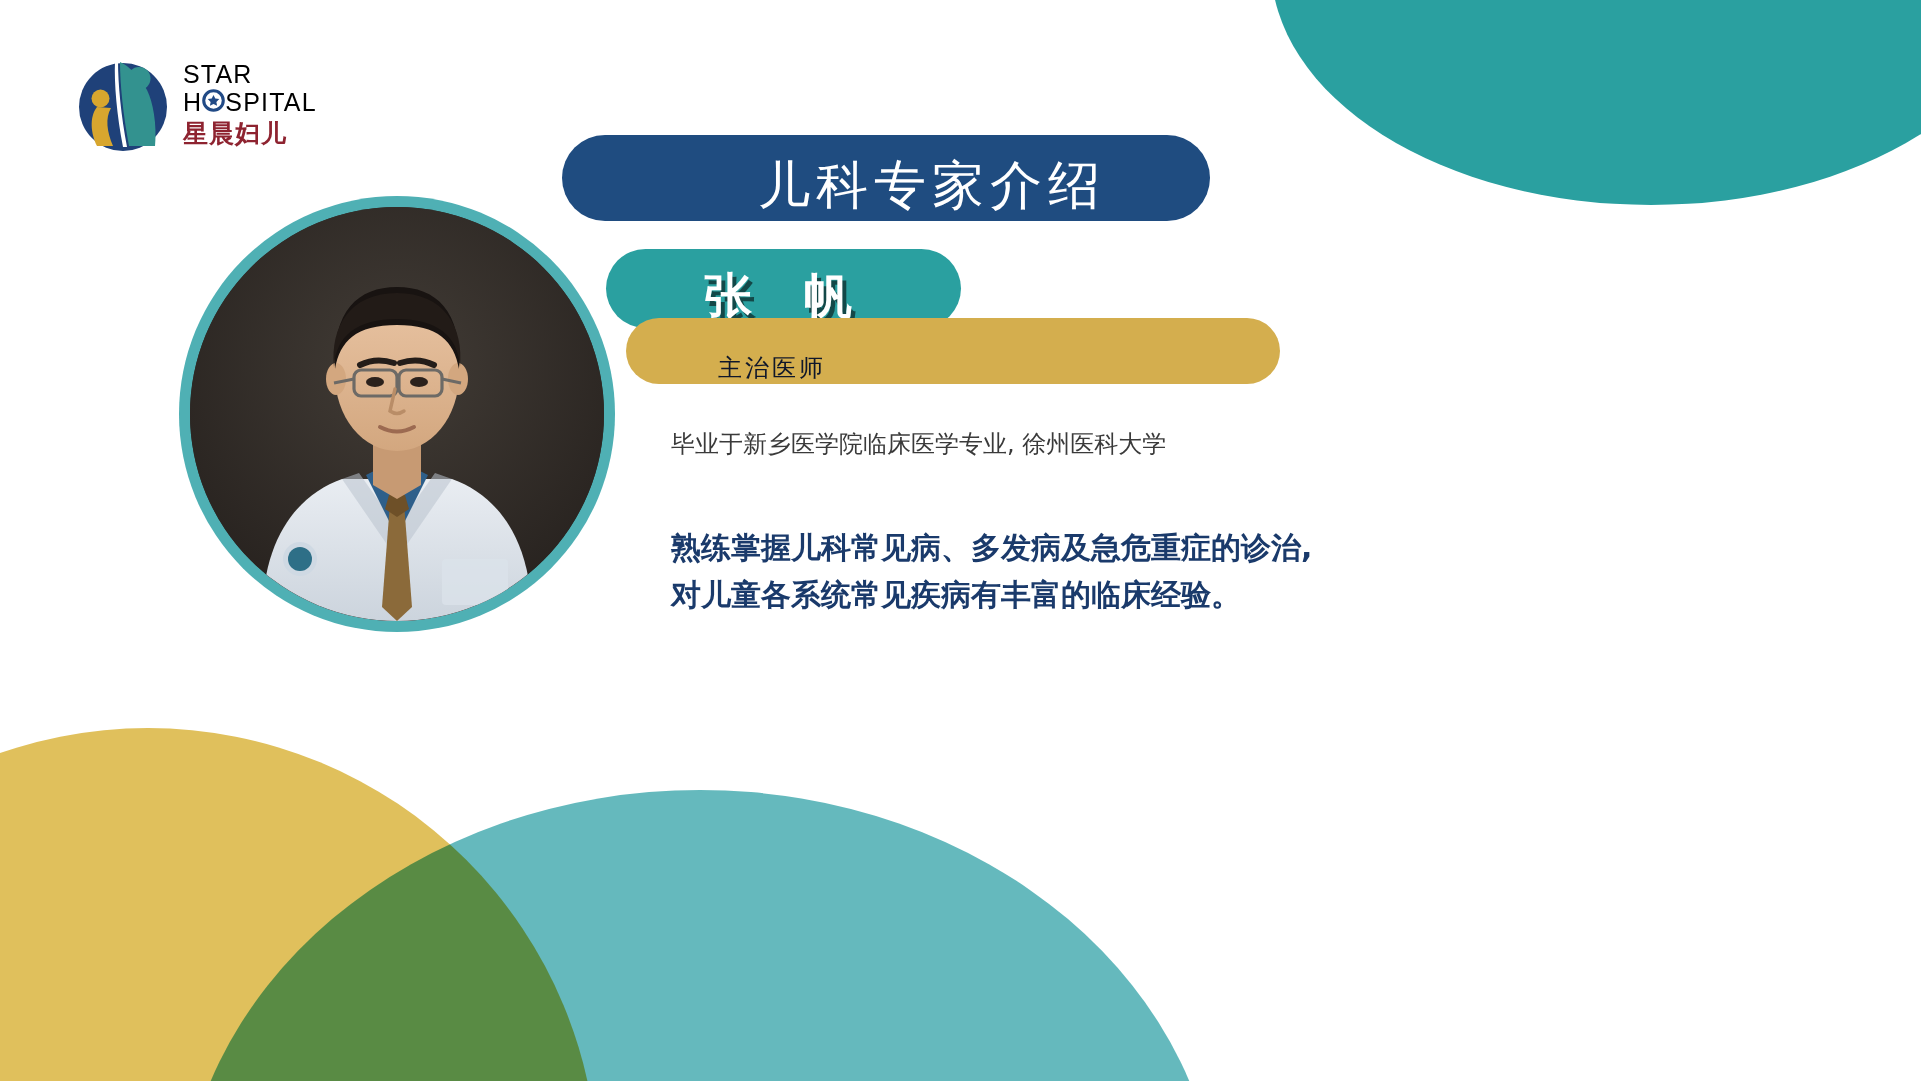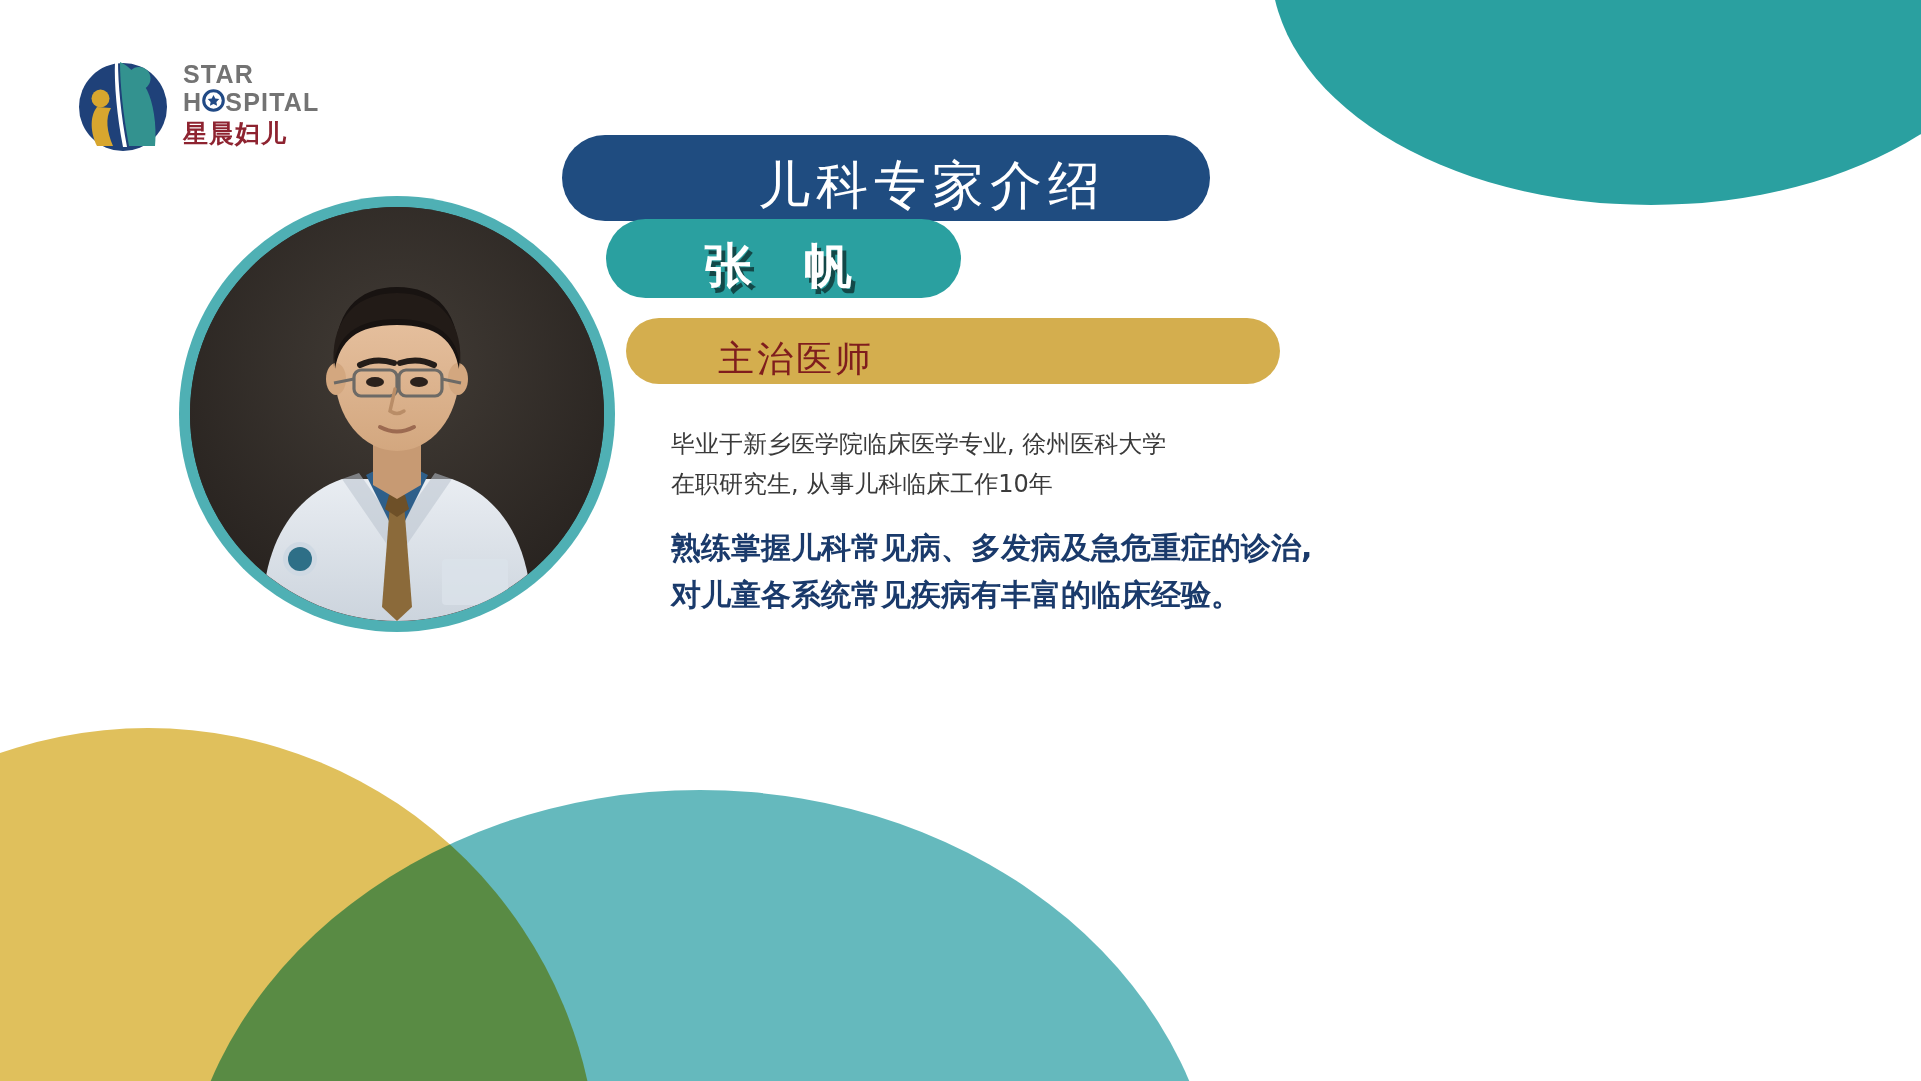--- a/index.html
+++ b/index.html
@@ -60,22 +60,22 @@
     width: 100px; height: 100px;
   }
   #logo-text {
     position: absolute;
     left: 110px;
     top: 12px;
     width: 150px;
   }
   .logo-line {
     font-family: "Liberation Sans", sans-serif;
-    font-weight: bold;
-    color: #737373;
+    font-weight: normal;
+    color: #000000;
     font-size: 25px;
     letter-spacing: 1.2px;
     line-height: 28px;
     white-space: nowrap;
   }
   #logo-hospital-row {
     display: flex;
     align-items: center;
     height: 28px;
   }
@@ -132,21 +132,21 @@
   #banner-title .banner-text {
     font-family: "DejaVu Serif", "Liberation Serif", serif;
     color: #ffffff;
     font-size: 52px;
     font-weight: normal;
     letter-spacing: 6px;
     padding-left: 92px;
   }
   #banner-name {
     left: 606px;
-    top: 219px;
+    top: 249px;
     width: 355px;
     height: 79px;
     background: #2AA0A0;
     border-radius: 40px;
     justify-content: flex-start;
   }
   #banner-name .banner-text {
     font-family: "DejaVu Sans", sans-serif;
     color: #ffffff;
     font-size: 48px;
@@ -159,22 +159,22 @@
     left: 626px;
     top: 318px;
     width: 654px;
     height: 66px;
     background: #D4AE4E;
     border-radius: 33px;
     justify-content: flex-start;
   }
   #banner-role .banner-text {
     font-family: Liberation Serif, serif;
-    color: #7f1d1d;
-    font-size: 36px;
+    color: #0f172a;
+    font-size: 24px;
     font-weight: normal;
     letter-spacing: 3px;
     padding-left: 92px;
   }
 
   
   #photo-cutout {
     position: absolute;
     left: 163px;
     top: 180px;
@@ -328,21 +328,20 @@
 
         <path d="M205 182 L200 204 q7 5 14 0" stroke="#b98d67" stroke-width="3.4" fill="none" stroke-linecap="round"></path>
 
         <path d="M190 220 q17 9 34 0" stroke="#9c6a51" stroke-width="4" fill="none" stroke-linecap="round"></path>
       </svg>
     </div>
   </div>
 
   <div id="bio-block">
     <div class="bio-line">毕业于新乡医学院临床医学专业, 徐州医科大学</div>
-    <div class="bio-line">在职研究生, 从事儿科临床工作10年</div>
   </div>
 
   <div id="specialty-block">
     <div class="spec-line">熟练掌握儿科常见病、多发病及急危重症的诊治,</div>
     <div class="spec-line">对儿童各系统常见疾病有丰富的临床经验。</div>
   </div>
 
 </div>
 
 </body></html>

